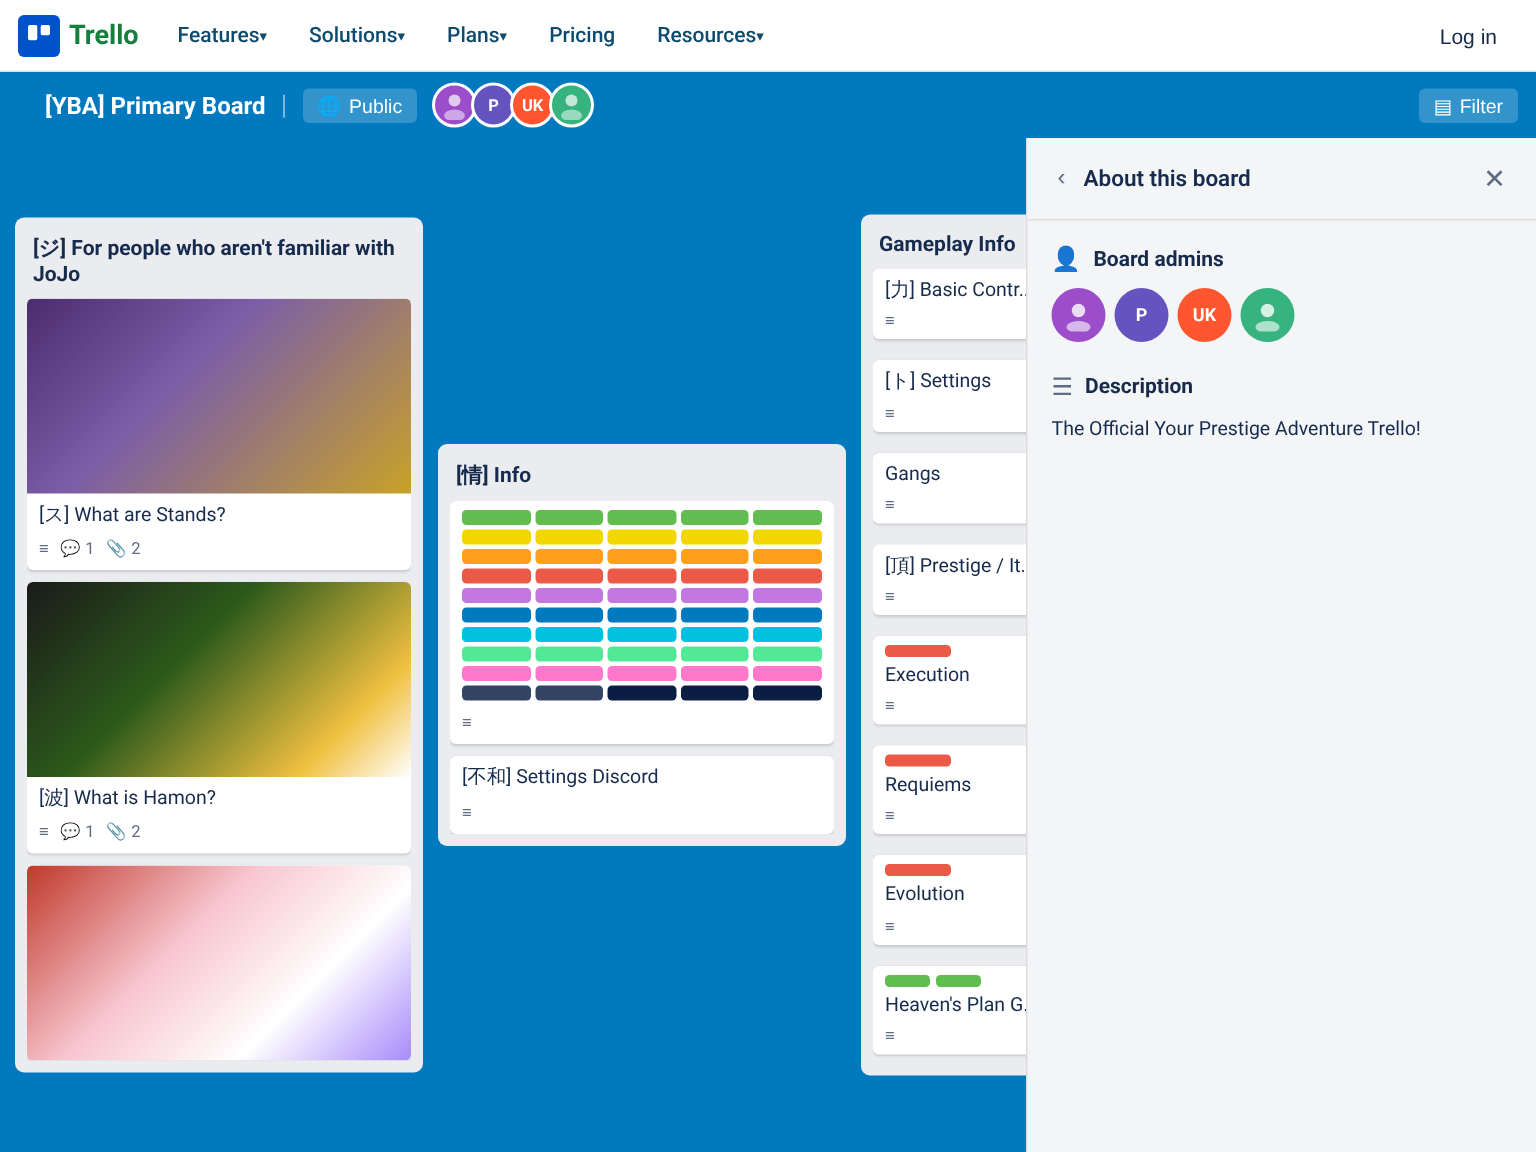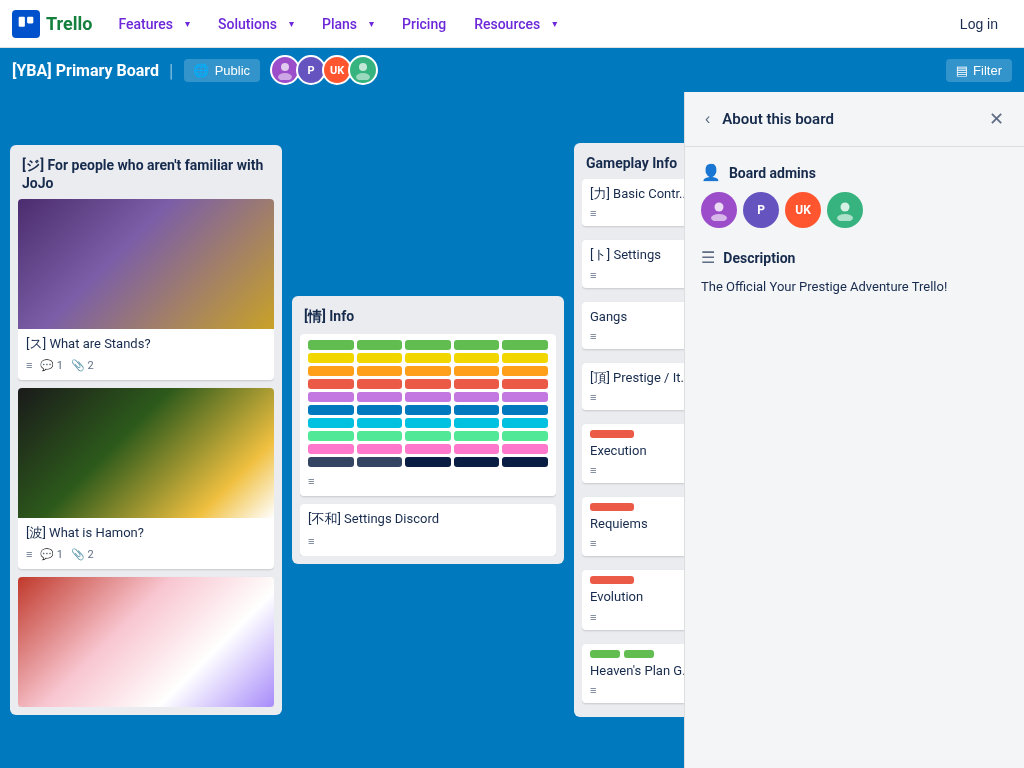--- a/index.html
+++ b/index.html
@@ -30,25 +30,25 @@
       background: #0052cc;
       border-radius: 4px;
       display: flex;
       align-items: center;
       justify-content: center;
     }
     .navbar-logo .trello-icon svg { fill: white; }
     .nav-item {
       display: flex;
       align-items: center;
-      gap: 12px;
+      gap: 0;
       padding: 6px 10px;
       border-radius: 4px;
       cursor: pointer;
-      color: #6d28d9;
+      color: #0c4a6e;
       font-size: 14px;
       font-weight: 500;
     }
     .nav-item .chevron { font-size: 10px; }
     .navbar-spacer { flex: 1; }
     .btn-login {
       padding: 6px 14px;
       border-radius: 4px;
       cursor: pointer;
       background: transparent;
@@ -75,20 +75,21 @@
       background: rgba(0,0,0,0.25);
       height: 44px;
       padding: 0 12px;
       gap: 10px;
       background-color: #0079bf;
     }
     .board-title {
       font-size: 16px;
       font-weight: 700;
       color: white;
+      margin-left: 18px;
     }
     .board-title-sep {
       color: rgba(255,255,255,0.5);
       font-size: 18px;
     }
     .btn-public {
       display: flex;
       align-items: center;
       gap: 5px;
       background: rgba(255,255,255,0.2);

